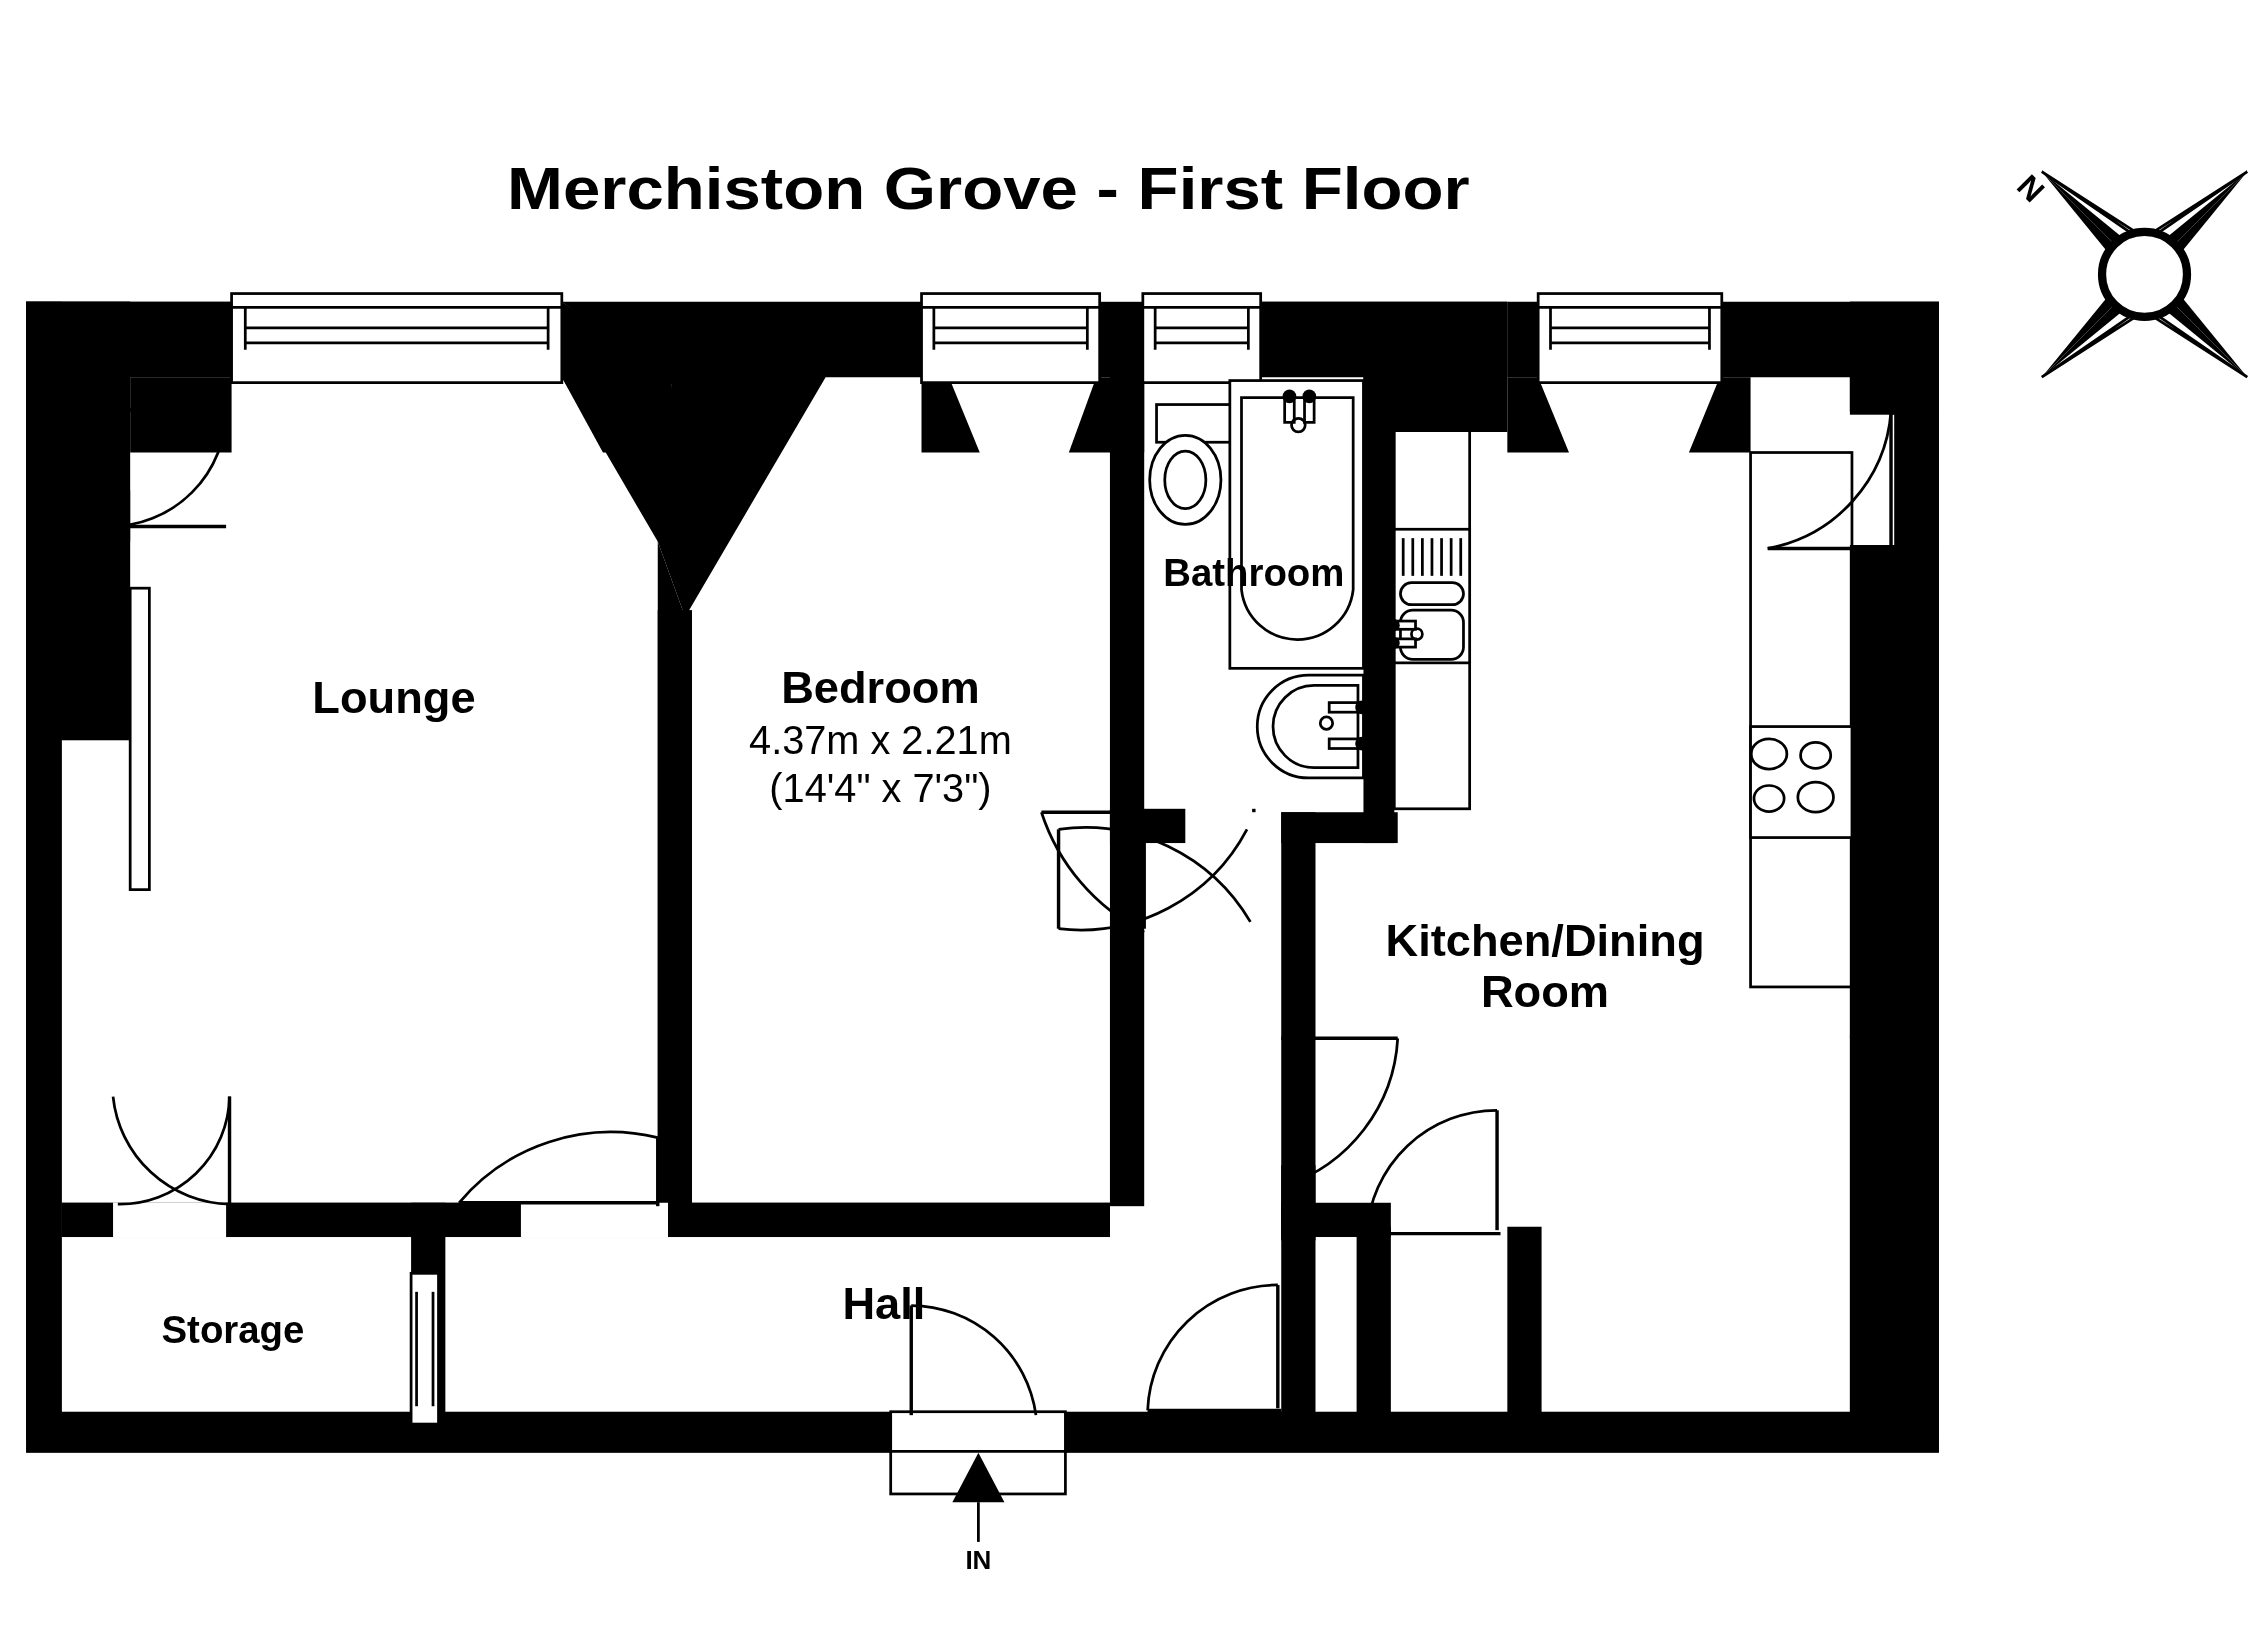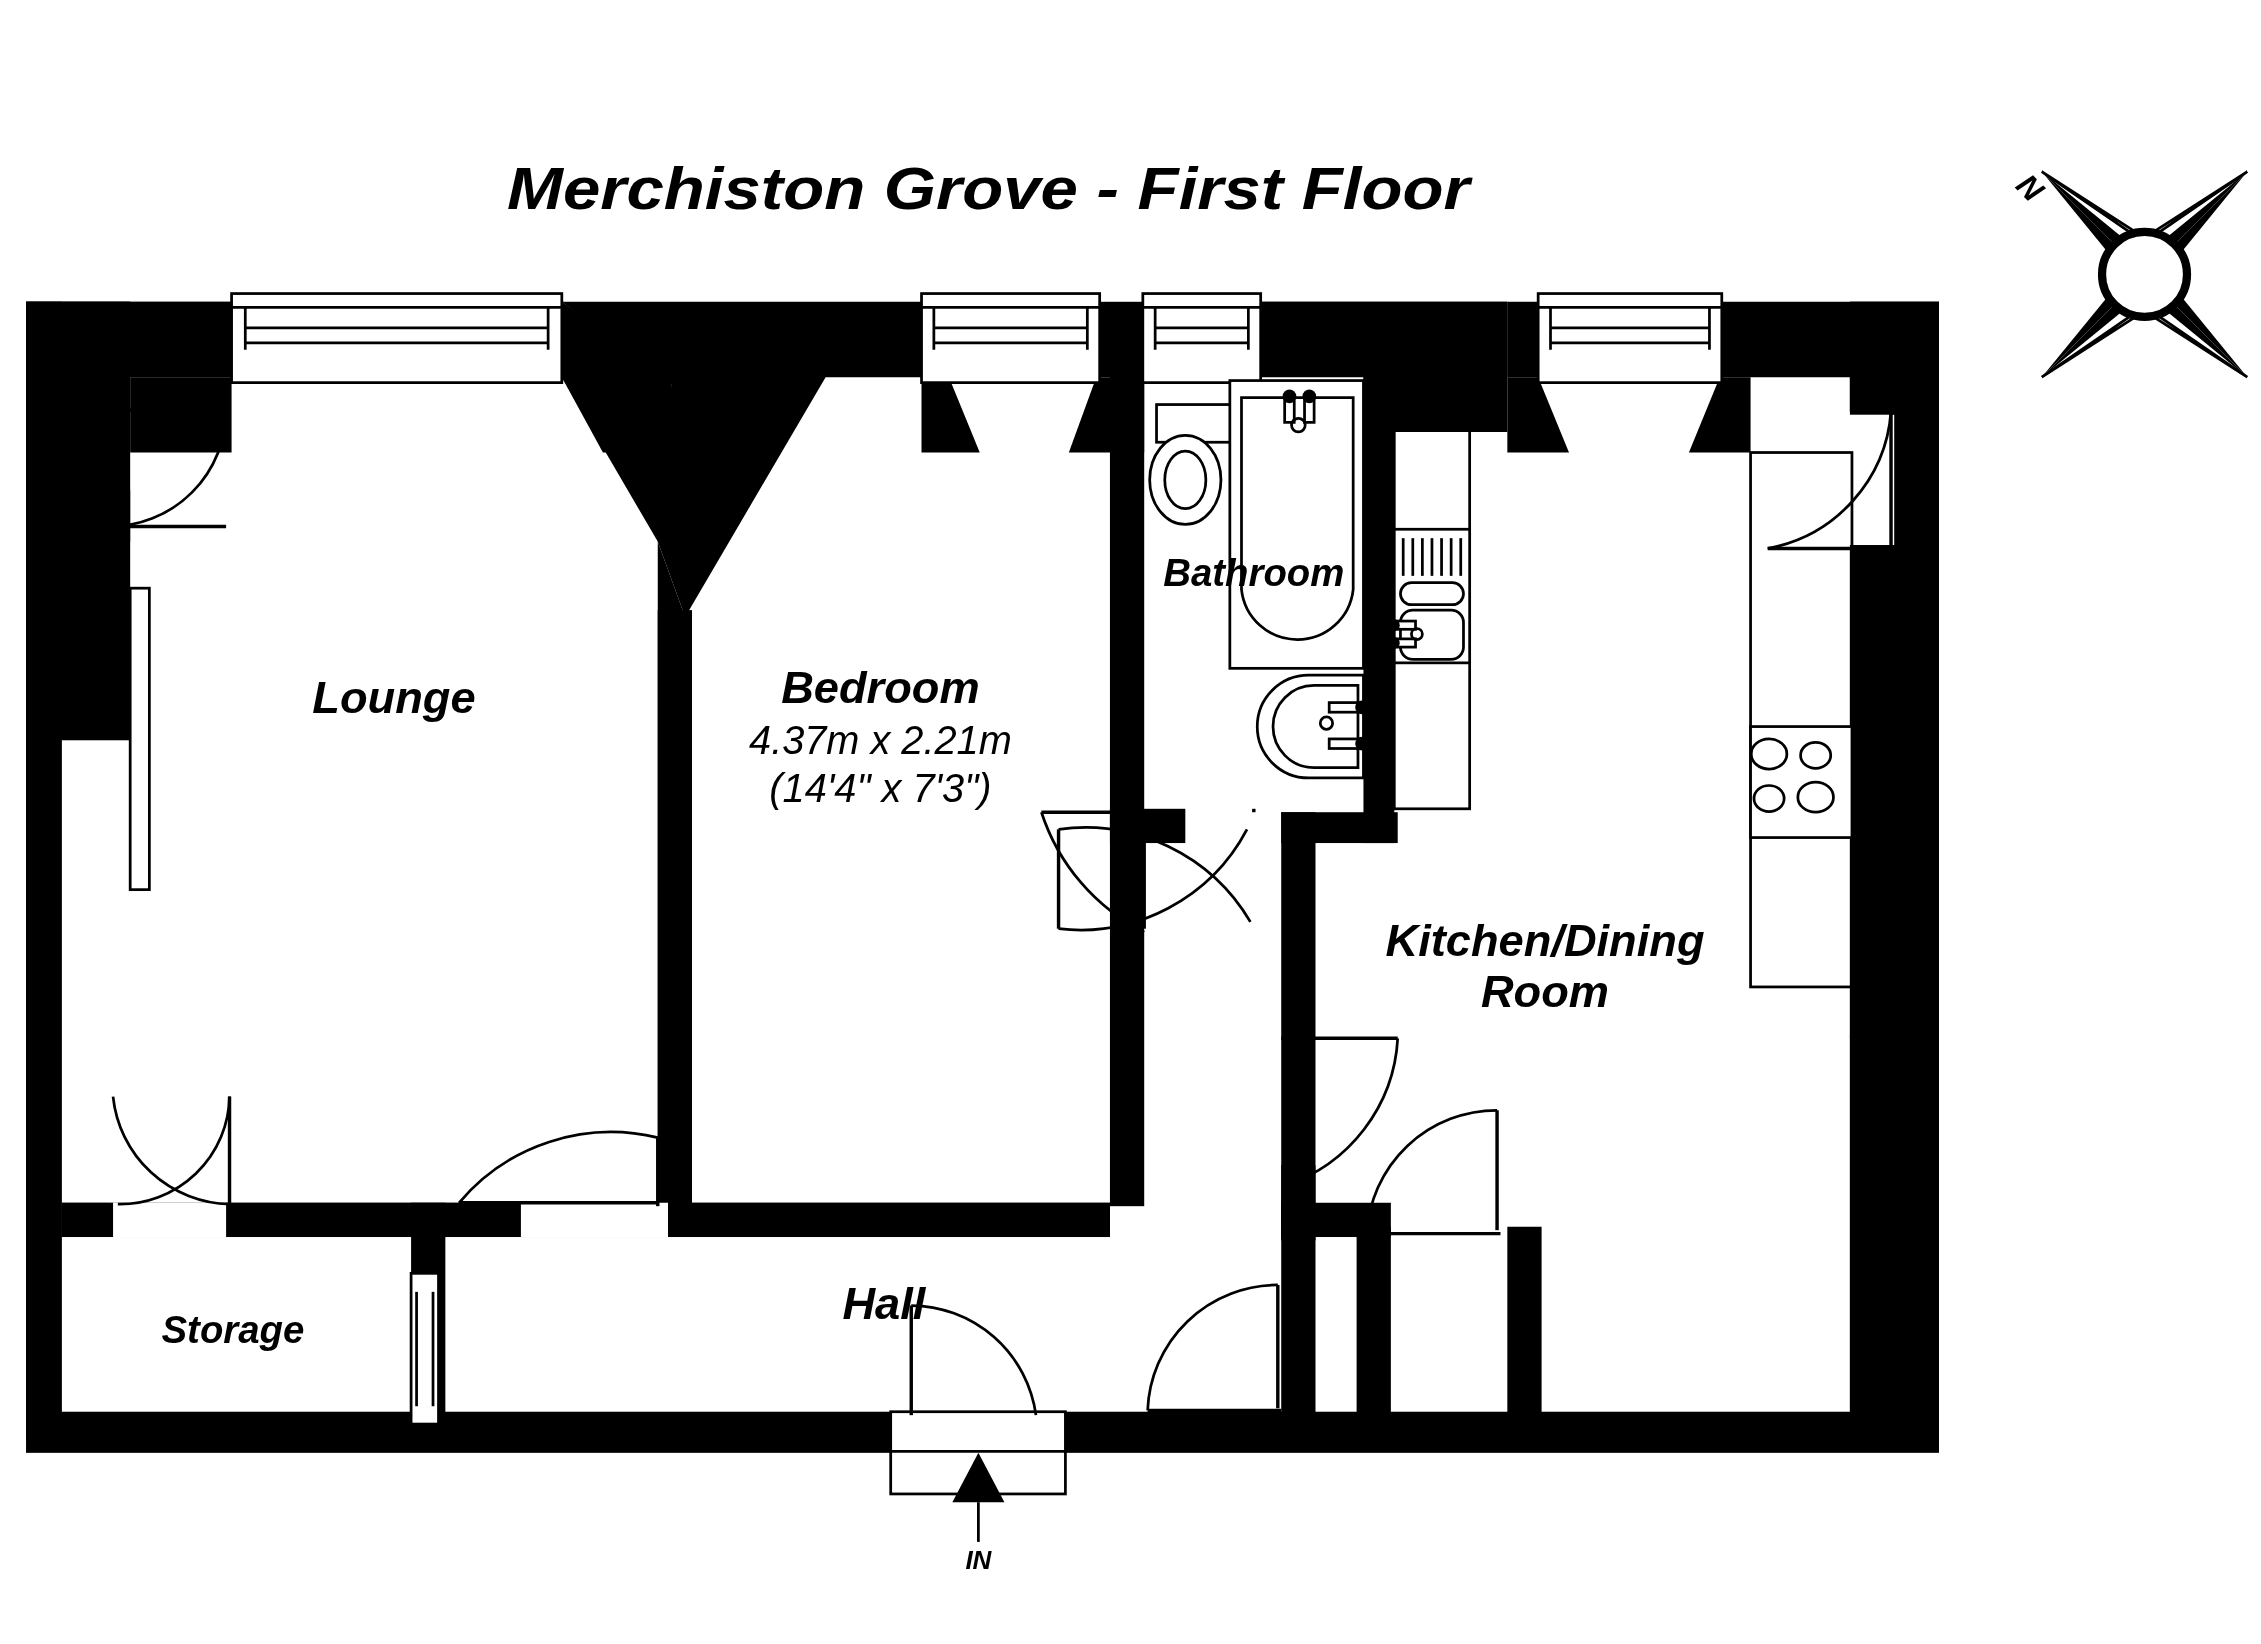--- a/index.html
+++ b/index.html
@@ -12,21 +12,20 @@
     height: 1645px;
     font-family: "Liberation Sans", sans-serif;
     position: relative;
     overflow: hidden;
   }
   #floorplan-root {
     position: absolute;
     left: 0; top: 0;
     width: 2164px;
     height: 1645px;
-    font-style: italic;
   }
   svg.plan {
     display: block;
     width: 2261px;
     height: 1645px;
   }
   .wall { fill: #000000; }
   .thinline { fill: none; stroke: #000000; stroke-width: 4; }
   .thinline2 { fill: none; stroke: #000000; stroke-width: 5; }
   .swing { fill: none; stroke: #000000; stroke-width: 4; }

